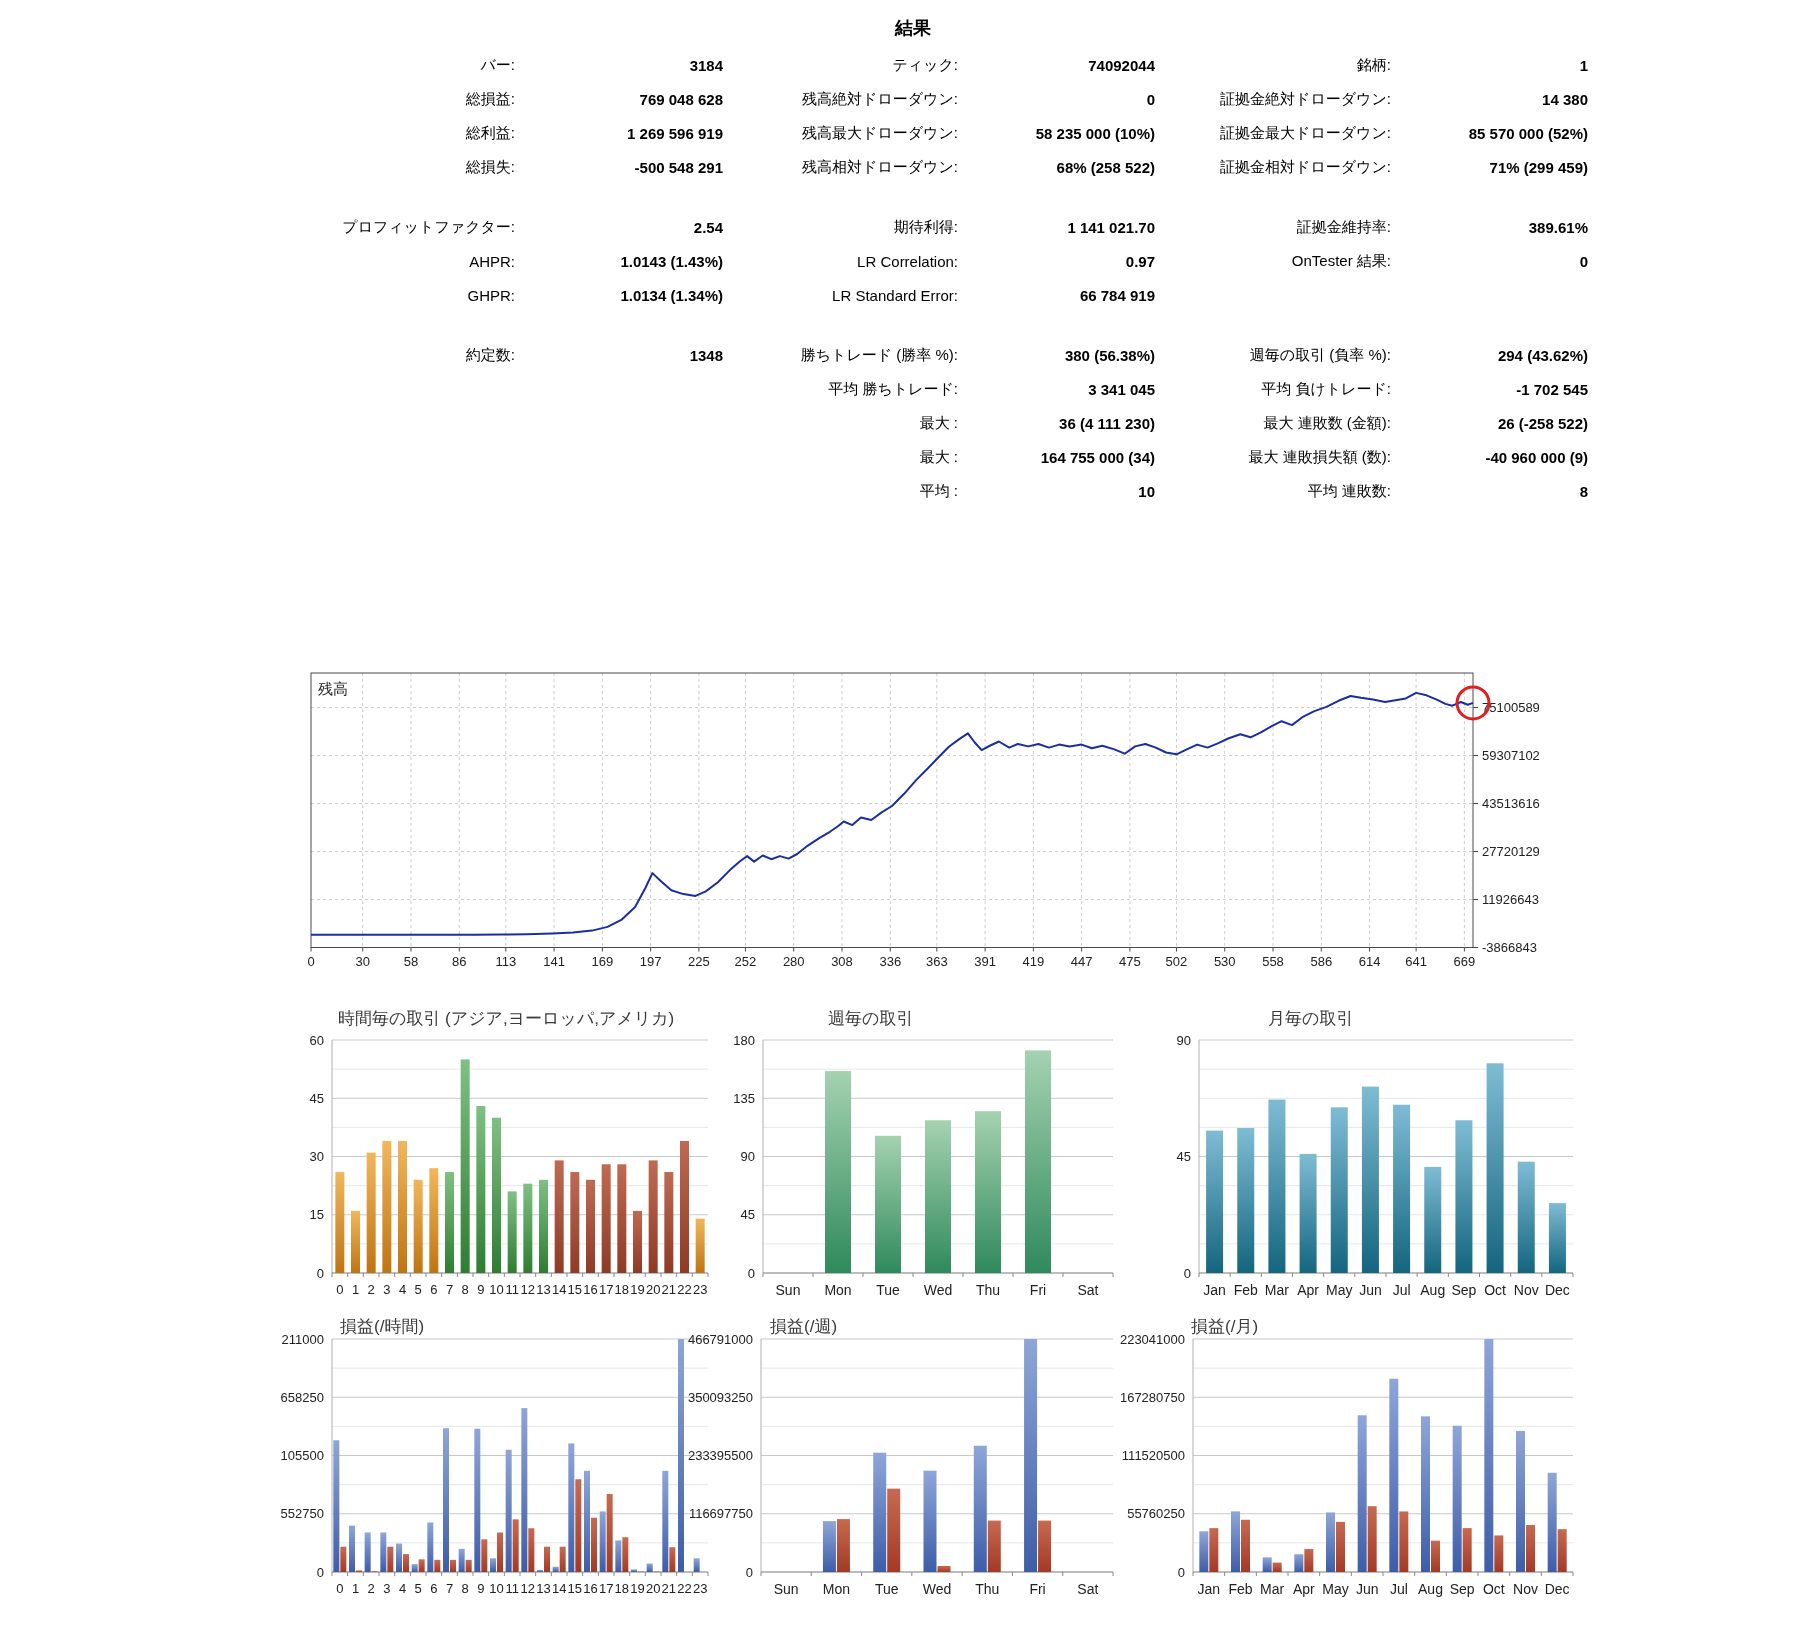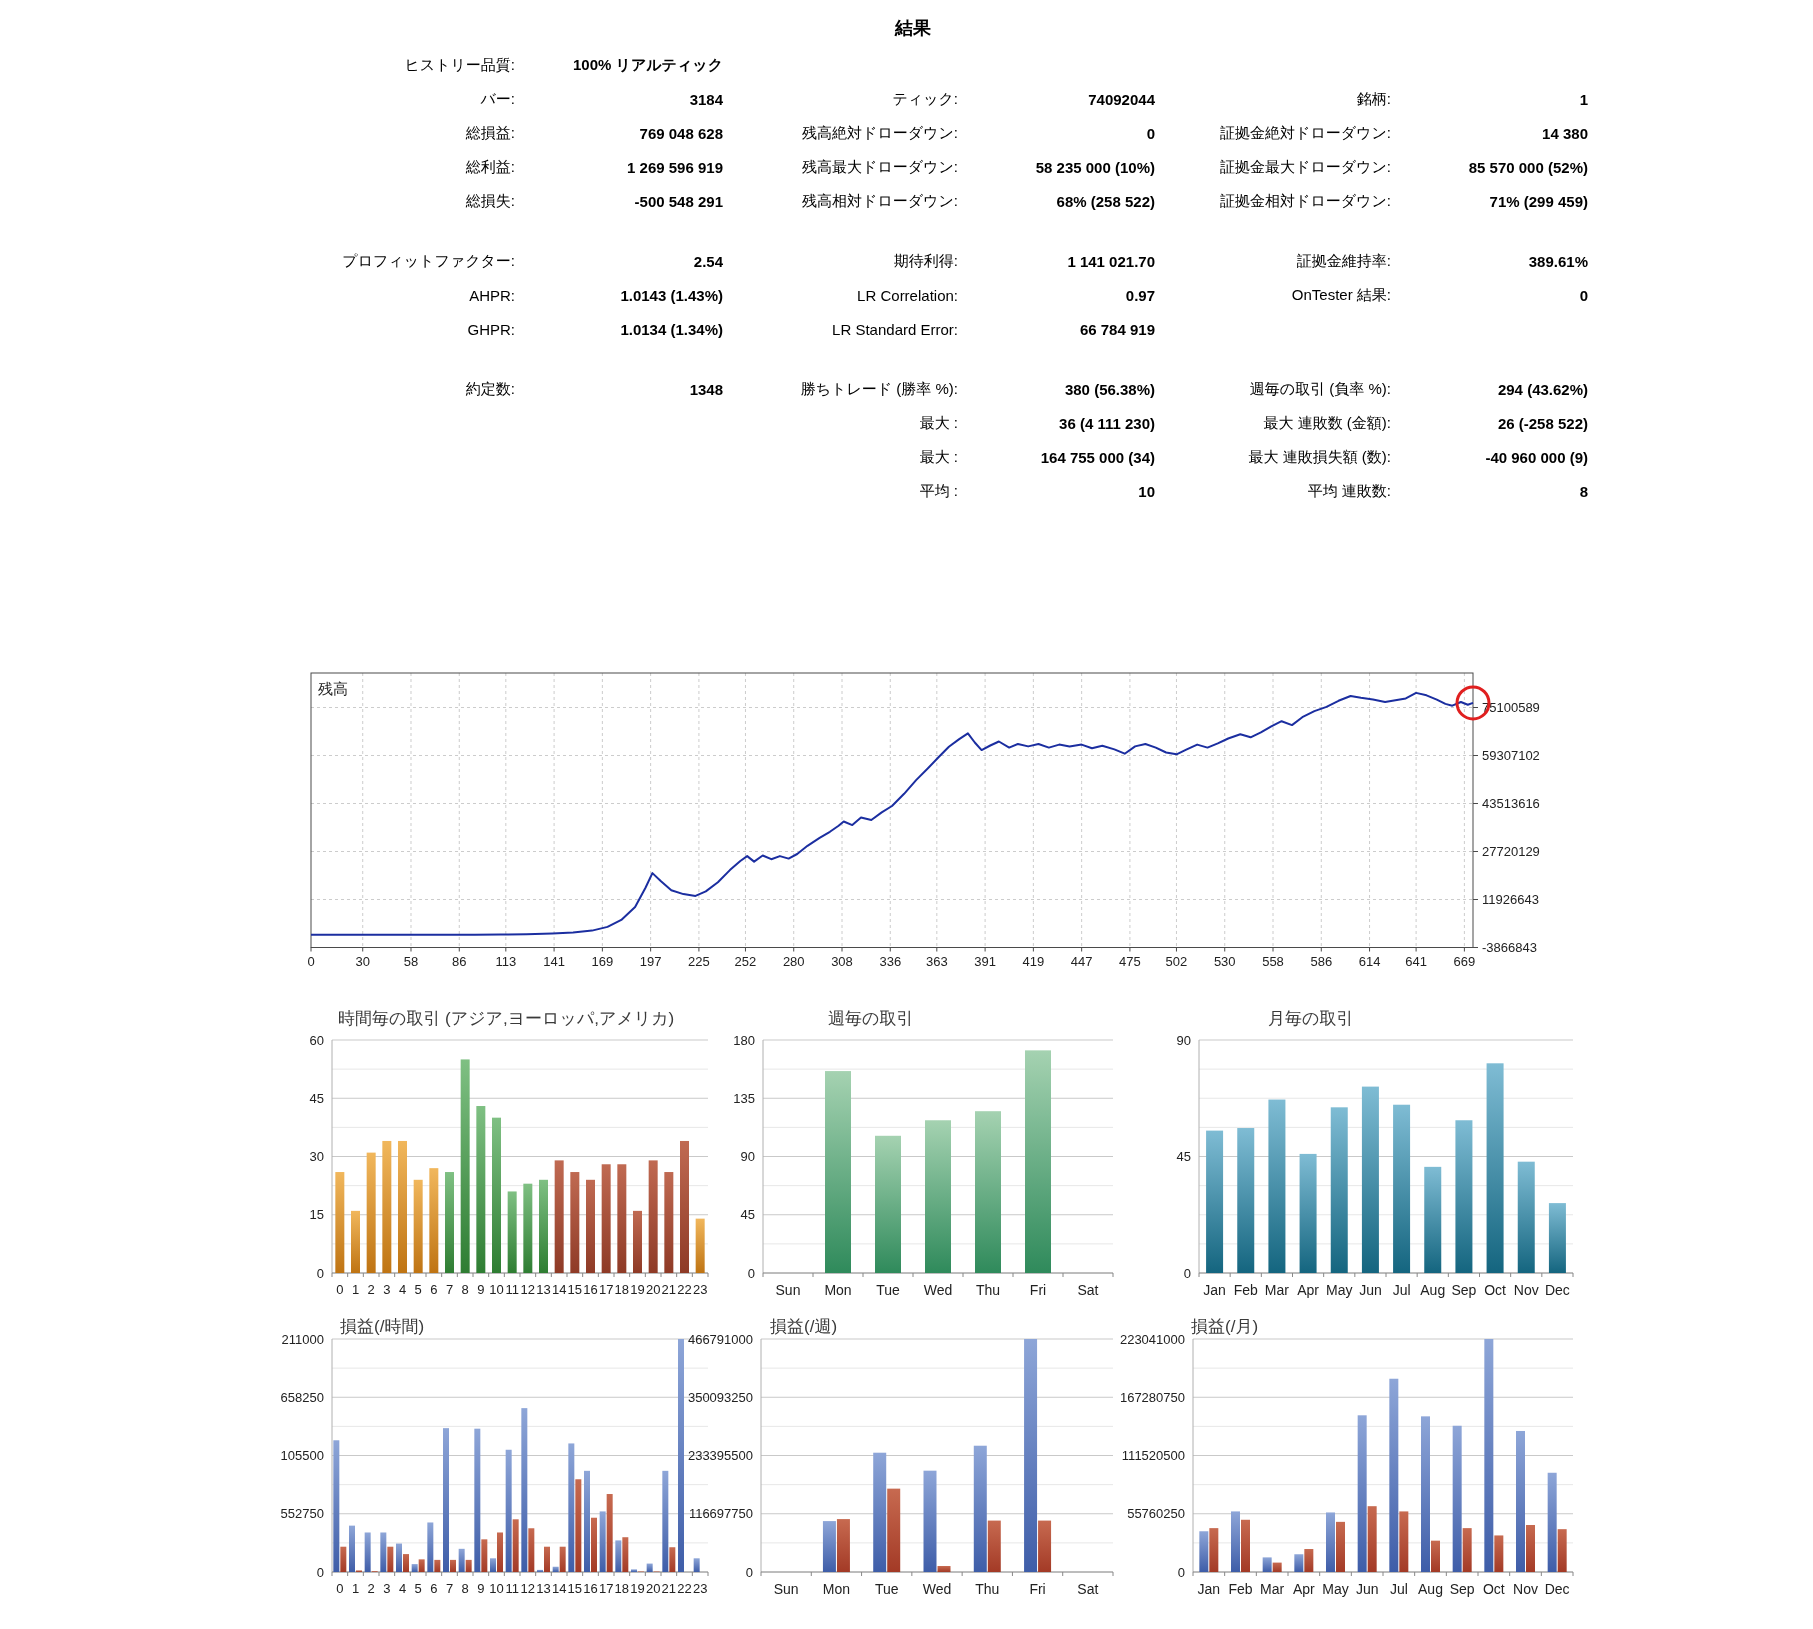--- a/index.html
+++ b/index.html
@@ -19,28 +19,20 @@
   #charts{position:absolute;left:0;top:0;}
   svg text{font-family:"Liberation Sans","DejaVu Sans",sans-serif;}
 </style>
 </head>
 <body>
 
 <div class="page">
   <div class="report-title">結果</div>
   <div id="stats">
       <div class="srow">
-        <div class="cell lab c0">ヒストリー品質:</div>
-        <div class="cell val c0">100% リアルティック</div>
-        <div class="cell lab c1"></div>
-        <div class="cell val c1"></div>
-        <div class="cell lab c2"></div>
-        <div class="cell val c2"></div>
-      </div>
-      <div class="srow">
         <div class="cell lab c0">バー:</div>
         <div class="cell val c0">3184</div>
         <div class="cell lab c1">ティック:</div>
         <div class="cell val c1">74092044</div>
         <div class="cell lab c2">銘柄:</div>
         <div class="cell val c2">1</div>
       </div>
       <div class="srow">
         <div class="cell lab c0">総損益:</div>
         <div class="cell val c0">769 048 628</div>
@@ -91,20 +83,28 @@
         <div class="cell val c2"></div>
       </div>
       <div class="srow gap"></div>
       <div class="srow">
         <div class="cell lab c0">約定数:</div>
         <div class="cell val c0">1348</div>
         <div class="cell lab c1">勝ちトレード (勝率 %):</div>
         <div class="cell val c1">380 (56.38%)</div>
         <div class="cell lab c2">週毎の取引 (負率 %):</div>
         <div class="cell val c2">294 (43.62%)</div>
+      </div>
+      <div class="srow">
+        <div class="cell lab c0"></div>
+        <div class="cell val c0"></div>
+        <div class="cell lab c1">平均 勝ちトレード:</div>
+        <div class="cell val c1">3 341 045</div>
+        <div class="cell lab c2">平均 負けトレード:</div>
+        <div class="cell val c2">-1 702 545</div>
       </div>
       <div class="srow">
         <div class="cell lab c0"></div>
         <div class="cell val c0"></div>
         <div class="cell lab c1">最大 :</div>
         <div class="cell val c1">36 (4 111 230)</div>
         <div class="cell lab c2">最大 連敗数 (金額):</div>
         <div class="cell val c2">26 (-258 522)</div>
       </div>
       <div class="srow">

